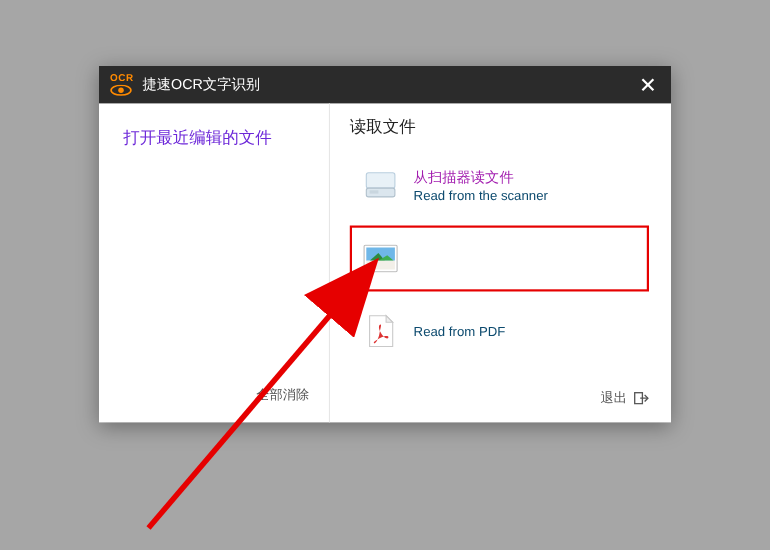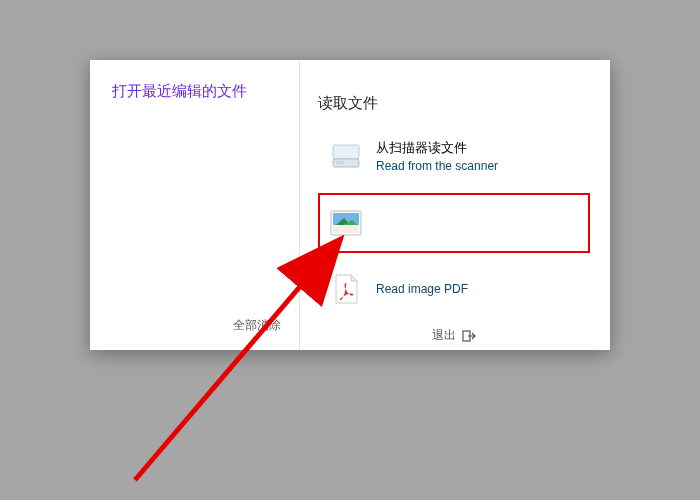--- a/index.html
+++ b/index.html
@@ -9,37 +9,55 @@
     .app-icon { display: flex; align-items: center; margin-right: 8px; }
     .ocr-text { font-size: 9px; color: #ff8a00; font-weight: bold; letter-spacing: 0.5px; line-height: 1; }
     .eye-icon { margin-top: 1px; }
     .titlebar-title { color: #fff; font-size: 13px; flex: 1; }
     .close-btn { color: #fff; font-size: 18px; cursor: pointer; padding: 0 4px; line-height: 1; }
     .content { display: flex; height: 290px; }
     .left-pane { width: 210px; padding: 22px 18px 12px 22px; display: flex; flex-direction: column; border-right: 1px solid #e6e6e6; }
     .left-heading { font-size: 15px; color: #6d28d9; }
     .left-spacer { flex: 1; }
     .clear-all { align-self: flex-end; font-size: 12px; color: #555; cursor: pointer; padding: 4px 0; }
-    .right-pane { flex: 1; padding: 34px 20px 12px 18px; display: flex; flex-direction: column; }
+    .right-pane { flex: 1; padding: 12px 20px 12px 18px; display: flex; flex-direction: column; }
     .right-heading { font-size: 15px; color: #222; margin-bottom: 14px; }
     .option { display: flex; align-items: center; padding: 10px 8px; margin-bottom: 6px; cursor: pointer; border: 2px solid transparent; }
     .option.highlighted { border: 2px solid #e60000; }
     .opt-icon { width: 36px; height: 36px; display: flex; align-items: center; justify-content: center; margin-right: 12px; }
     .opt-text { display: flex; flex-direction: column; }
-    .opt-zh { font-size: 13px; color: #000000; line-height: 1.4; font-family: Liberation Mono, monospace; }
+    .opt-zh { font-size: 13px; color: #a21caf; line-height: 1.4; }
     .opt-en { font-size: 12px; color: #0c4a6e; line-height: 1.4; }
     .right-spacer { flex: 1; }
-    .exit-row { display: flex; justify-content: center; align-items: center; gap: 6px; font-size: 12px; color: #555; cursor: pointer; padding: 2px 0; }
+    .exit-row { display: flex; justify-content: flex-end; align-items: center; gap: 6px; font-size: 12px; color: #555; cursor: pointer; padding: 2px 0; }
     .arrow-annotation { position: absolute; left: 90px; top: 180px; pointer-events: none; }
     svg { display: block; }
   </style>
 </head>
 <body>
 
 <div class="dialog">
+  <div class="titlebar">
+    <div class="app-icon">
+      <div>
+        <div class="ocr-text">OCR</div>
+        <svg class="eye-icon" width="20" height="10" viewBox="0 0 20 10">
+          <ellipse cx="10" cy="5" rx="9" ry="4.5" fill="none" stroke="#ff8a00" stroke-width="1.5"></ellipse>
+          <circle cx="10" cy="5" r="2.5" fill="#ff8a00"></circle>
+        </svg>
+      </div>
+    </div>
+    <div class="titlebar-title">捷速OCR文字识别</div>
+    <div class="close-btn">
+      <svg width="14" height="14" viewBox="0 0 14 14">
+        <line x1="2" y1="2" x2="12" y2="12" stroke="#fff" stroke-width="2"></line>
+        <line x1="12" y1="2" x2="2" y2="12" stroke="#fff" stroke-width="2"></line>
+      </svg>
+    </div>
+  </div>
   <div class="content">
     <div class="left-pane">
       <div class="left-heading">打开最近编辑的文件</div>
       <div class="left-spacer"></div>
       <div class="clear-all">全部消除</div>
     </div>
     <div class="right-pane">
       <div class="right-heading">读取文件</div>
 
       <div class="option">
@@ -70,21 +88,21 @@
 
       <div class="option">
         <div class="opt-icon">
           <svg width="30" height="32" viewBox="0 0 30 32">
             <path d="M5 2 L20 2 L26 8 L26 30 L5 30 Z" fill="#fff" stroke="#c9c9c9" stroke-width="1"></path>
             <path d="M20 2 L20 8 L26 8 Z" fill="#eee" stroke="#c9c9c9" stroke-width="1"></path>
             <path d="M15 10 C13 10 13 14 15 17 C17 21 21 24 22 22 C23 20 19 20 15 22 C11 24 8 26 9 27 C10 28 13 24 14 18 C15 13 16 10 15 10 Z" fill="#d33"></path>
           </svg>
         </div>
         <div class="opt-text">
-          <span class="opt-en">Read image PDF</span>
+          <span class="opt-en">Read from PDF</span>
         </div>
       </div>
 
       <div class="right-spacer"></div>
       <div class="exit-row">
         <span>退出</span>
         <svg width="14" height="12" viewBox="0 0 14 12">
           <rect x="1" y="1" width="7" height="10" fill="none" stroke="#555" stroke-width="1.2"></rect>
           <line x1="6" y1="6" x2="13" y2="6" stroke="#555" stroke-width="1.2"></line>
           <polyline points="10,3 13,6 10,9" fill="none" stroke="#555" stroke-width="1.2"></polyline>

